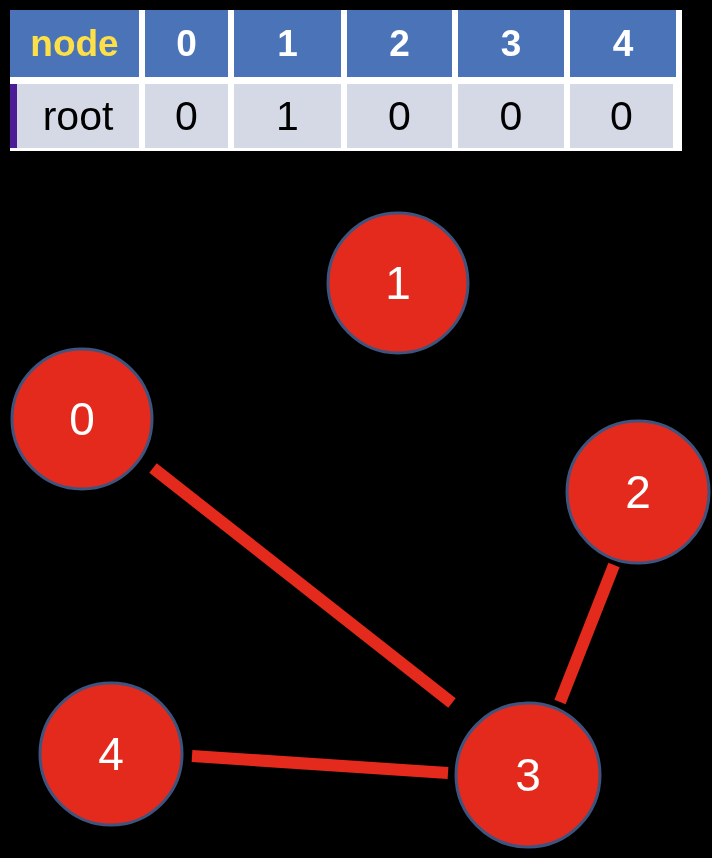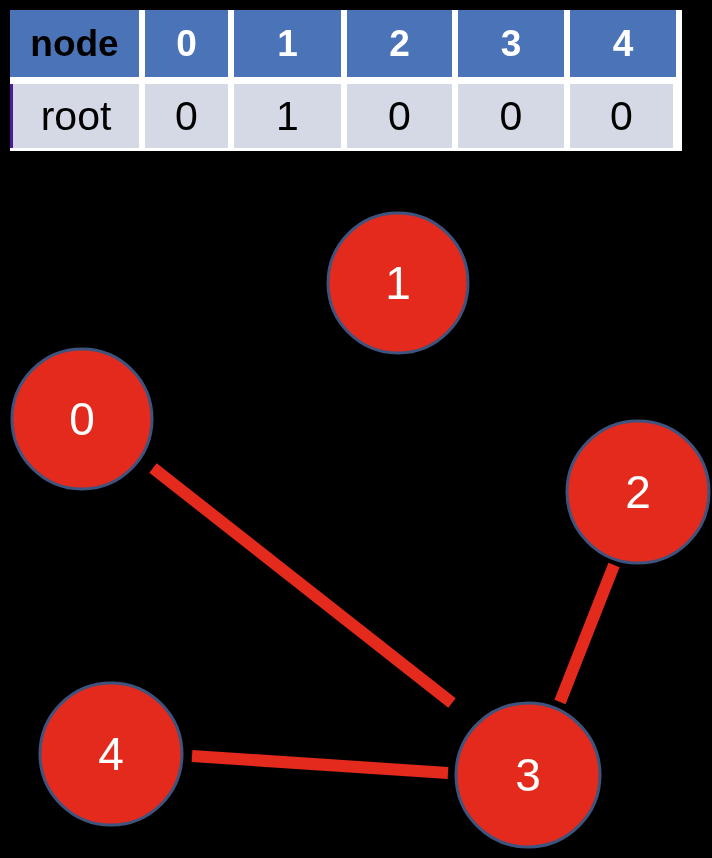--- a/index.html
+++ b/index.html
@@ -40,21 +40,21 @@
   }
   .th {
     height: 67px;
     font-weight: bold;
     font-size: 37px;
   }
   .td {
     height: 64px;
     font-size: 41px;
   }
-  .td.first { border-left: 3px solid #4c1d95; }
+  .td.first { border-left: 7px solid #4c1d95; }
   .td.last  { border-right: 3px solid #ffffff; }
 
   
   .graph-svg {
     position: absolute;
     left: 0;
     top: 0;
     width: 712px;
     height: 858px;
   }
@@ -71,21 +71,21 @@
     text-anchor: middle;
   }
 </style>
 </head>
 <body>
 
 <div class="canvas" style="background: rgb(0, 0, 0);">
 
   <div class="table-wrap" style="background: rgb(255, 255, 255);">
     <div class="tbl">
-      <div class="cell th" style="background: rgb(74, 115, 184); color: #000000;">node</div>
+      <div class="cell th" style="background: rgb(74, 115, 184); color: #fde047;">node</div>
       <div class="cell th" style="background: rgb(74, 115, 184); color: rgb(255, 255, 255);">0</div>
       <div class="cell th" style="background: rgb(74, 115, 184); color: rgb(255, 255, 255);">1</div>
       <div class="cell th" style="background: rgb(74, 115, 184); color: rgb(255, 255, 255);">2</div>
       <div class="cell th" style="background: rgb(74, 115, 184); color: rgb(255, 255, 255);">3</div>
       <div class="cell th" style="background: rgb(74, 115, 184); color: rgb(255, 255, 255);">4</div>
 
       <div class="cell td first" style="background: rgb(213, 217, 230); color: rgb(0, 0, 0);">root</div>
       <div class="cell td" style="background: rgb(213, 217, 230); color: rgb(0, 0, 0);">0</div>
       <div class="cell td" style="background: rgb(213, 217, 230); color: rgb(0, 0, 0);">1</div>
       <div class="cell td" style="background: rgb(213, 217, 230); color: rgb(0, 0, 0);">0</div>

